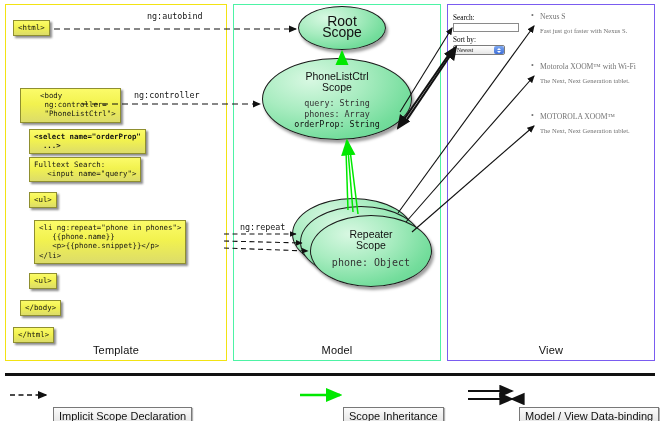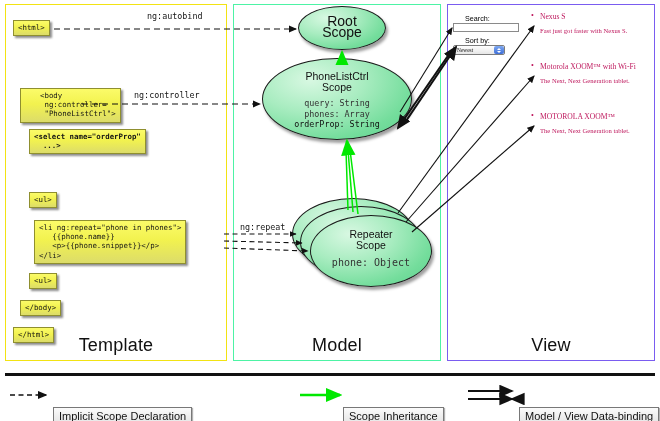--- a/index.html
+++ b/index.html
@@ -13,21 +13,21 @@
   #stage{position:absolute;left:0;top:0;width:660px;height:421px;}
 
   
   .panel{position:absolute;background:#ffffff;box-sizing:border-box;}
   #panel-template{left:5px;  top:4px; width:222px; height:357px; border:1.5px solid #f2e313;}
   #panel-model{   left:233px;top:4px; width:208px; height:357px; border:1.5px solid #4df3a5;}
   #panel-view{    left:447px;top:4px; width:208px; height:357px; border:1.5px solid #7a5cf0;}
 
   .panel-title{
     position:absolute;bottom:4px;left:0;width:100%;
-    text-align:center;font-size:18px;color:#101010;
+    text-align:center;font-size:11px;color:#101010;
     letter-spacing:.2px;
   }
 
   
   .codebox{
     position:absolute;
     background:linear-gradient(180deg,#fbfb69 0%,#f2f24f 45%,#dcdc6a 100%);
     border:1px solid #8f8f2f;
     box-shadow:2px 2px 2px rgba(0,0,0,.45);
     font-family:"DejaVu Sans Mono", monospace;
@@ -71,22 +71,22 @@
 
   .rep{left:292px;top:198px;width:122px;height:72px;}
   #rep-1{left:292px;top:198px;}
   #rep-2{left:300px;top:206px;}
   #rep-3{left:310px;top:215px;width:122px;height:72px;}
   #rep-3 .s-title{font-size:10.5px;padding-top:13px;}
   #rep-3 .s-props{font-size:10px;padding-top:7px;}
 
   
   .v-label{
-    position:absolute;font-family:Liberation Sans, sans-serif;
-    font-size:7.2px;color:#000;margin-left:12px;
+    position:absolute;font-family:Liberation Serif, serif;
+    font-size:7.2px;color:#000;
   }
   #v-search-label{left:453px;top:14px;}
   #v-sort-label{left:453px;top:36px;}
   #v-search-input{
     position:absolute;left:453px;top:23px;width:66px;height:9px;
     border:1px solid #8a8a8a;background:#fff;box-sizing:border-box;
   }
   #v-sort-select{
     position:absolute;left:453px;top:45px;width:52px;height:10px;
     border:1px solid #7c7c7c;border-radius:2px;
@@ -106,21 +106,21 @@
     content:"";position:absolute;left:3.4px;top:2.2px;
     border-left:2px solid transparent;border-right:2px solid transparent;
     border-bottom:2px solid #fff;
   }
   #v-sort-select .sel-btn:before{
     content:"";position:absolute;left:3.4px;top:5.0px;
     border-left:2px solid transparent;border-right:2px solid transparent;
     border-top:2px solid #fff;
   }
 
-  .phone-item{position:absolute;font-family:"Liberation Serif", serif;color:#be185d;}
+  .phone-item{position:absolute;font-family:"Liberation Serif", serif;color:#737373;}
   .phone-name{font-size:7.6px;white-space:nowrap;}
   .phone-name:before{
     content:"\2022";position:absolute;left:-9px;top:-1px;font-size:8px;
   }
   .phone-snippet{font-size:6.6px;white-space:nowrap;margin-top:6px;}
 
   
   .edge-label{
     position:absolute;font-family:"DejaVu Sans Mono", monospace;
     font-size:8.4px;color:#151515;white-space:nowrap;
@@ -160,20 +160,22 @@
   <div class="panel" id="panel-view">
     <div class="panel-title">View</div>
   </div>
 
   <div class="codebox" style="left:13px;top:20px;">&lt;html&gt;</div>
   <div class="codebox" style="left:20px;top:88px;padding-left:19px;">&lt;body
  ng:controller=
  "PhoneListCtrl"&gt;</div>
   <div class="codebox bold" style="left:29px;top:129px;">&lt;select name="orderProp"
   ...&gt;</div>
+  <div class="codebox" style="left:29px;top:157px;">Fulltext Search:
+   &lt;input name="query"&gt;</div>
   <div class="codebox" style="left:29px;top:192px;">&lt;ul&gt;</div>
   <div class="codebox" style="left:34px;top:220px;">&lt;li ng:repeat="phone in phones"&gt;
    {{phone.name}}
    &lt;p&gt;{{phone.snippet}}&lt;/p&gt;
 &lt;/li&gt;</div>
   <div class="codebox" style="left:29px;top:273px;">&lt;ul&gt;</div>
   <div class="codebox" style="left:20px;top:300px;">&lt;/body&gt;</div>
   <div class="codebox" style="left:13px;top:327px;">&lt;/html&gt;</div>
 
   <div class="scope" id="root-scope">

